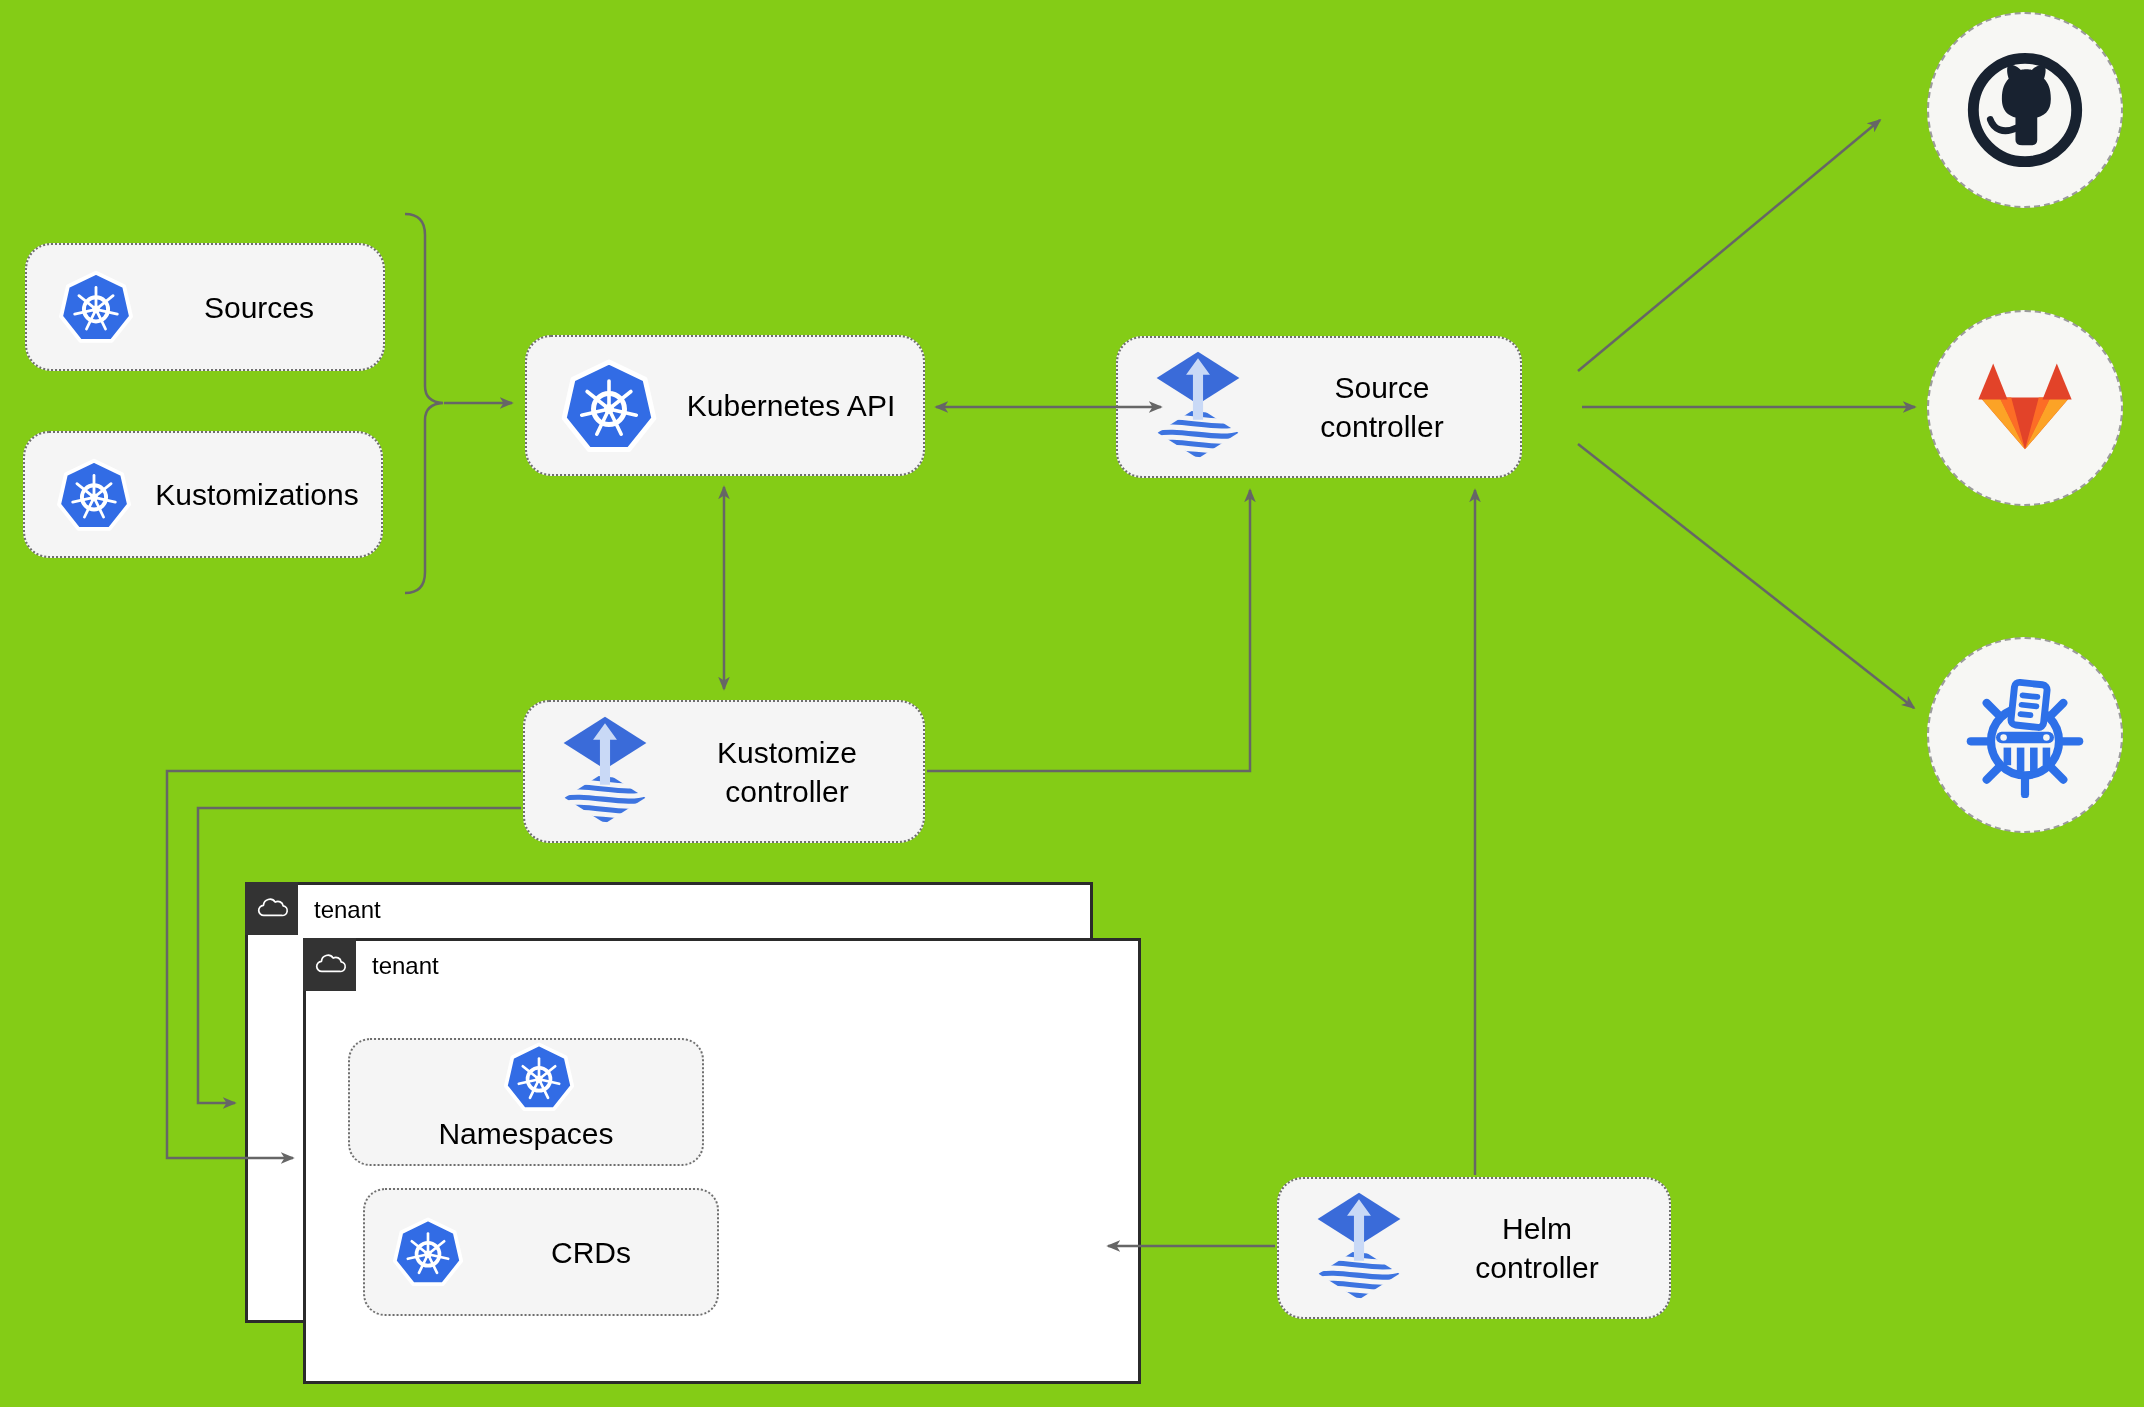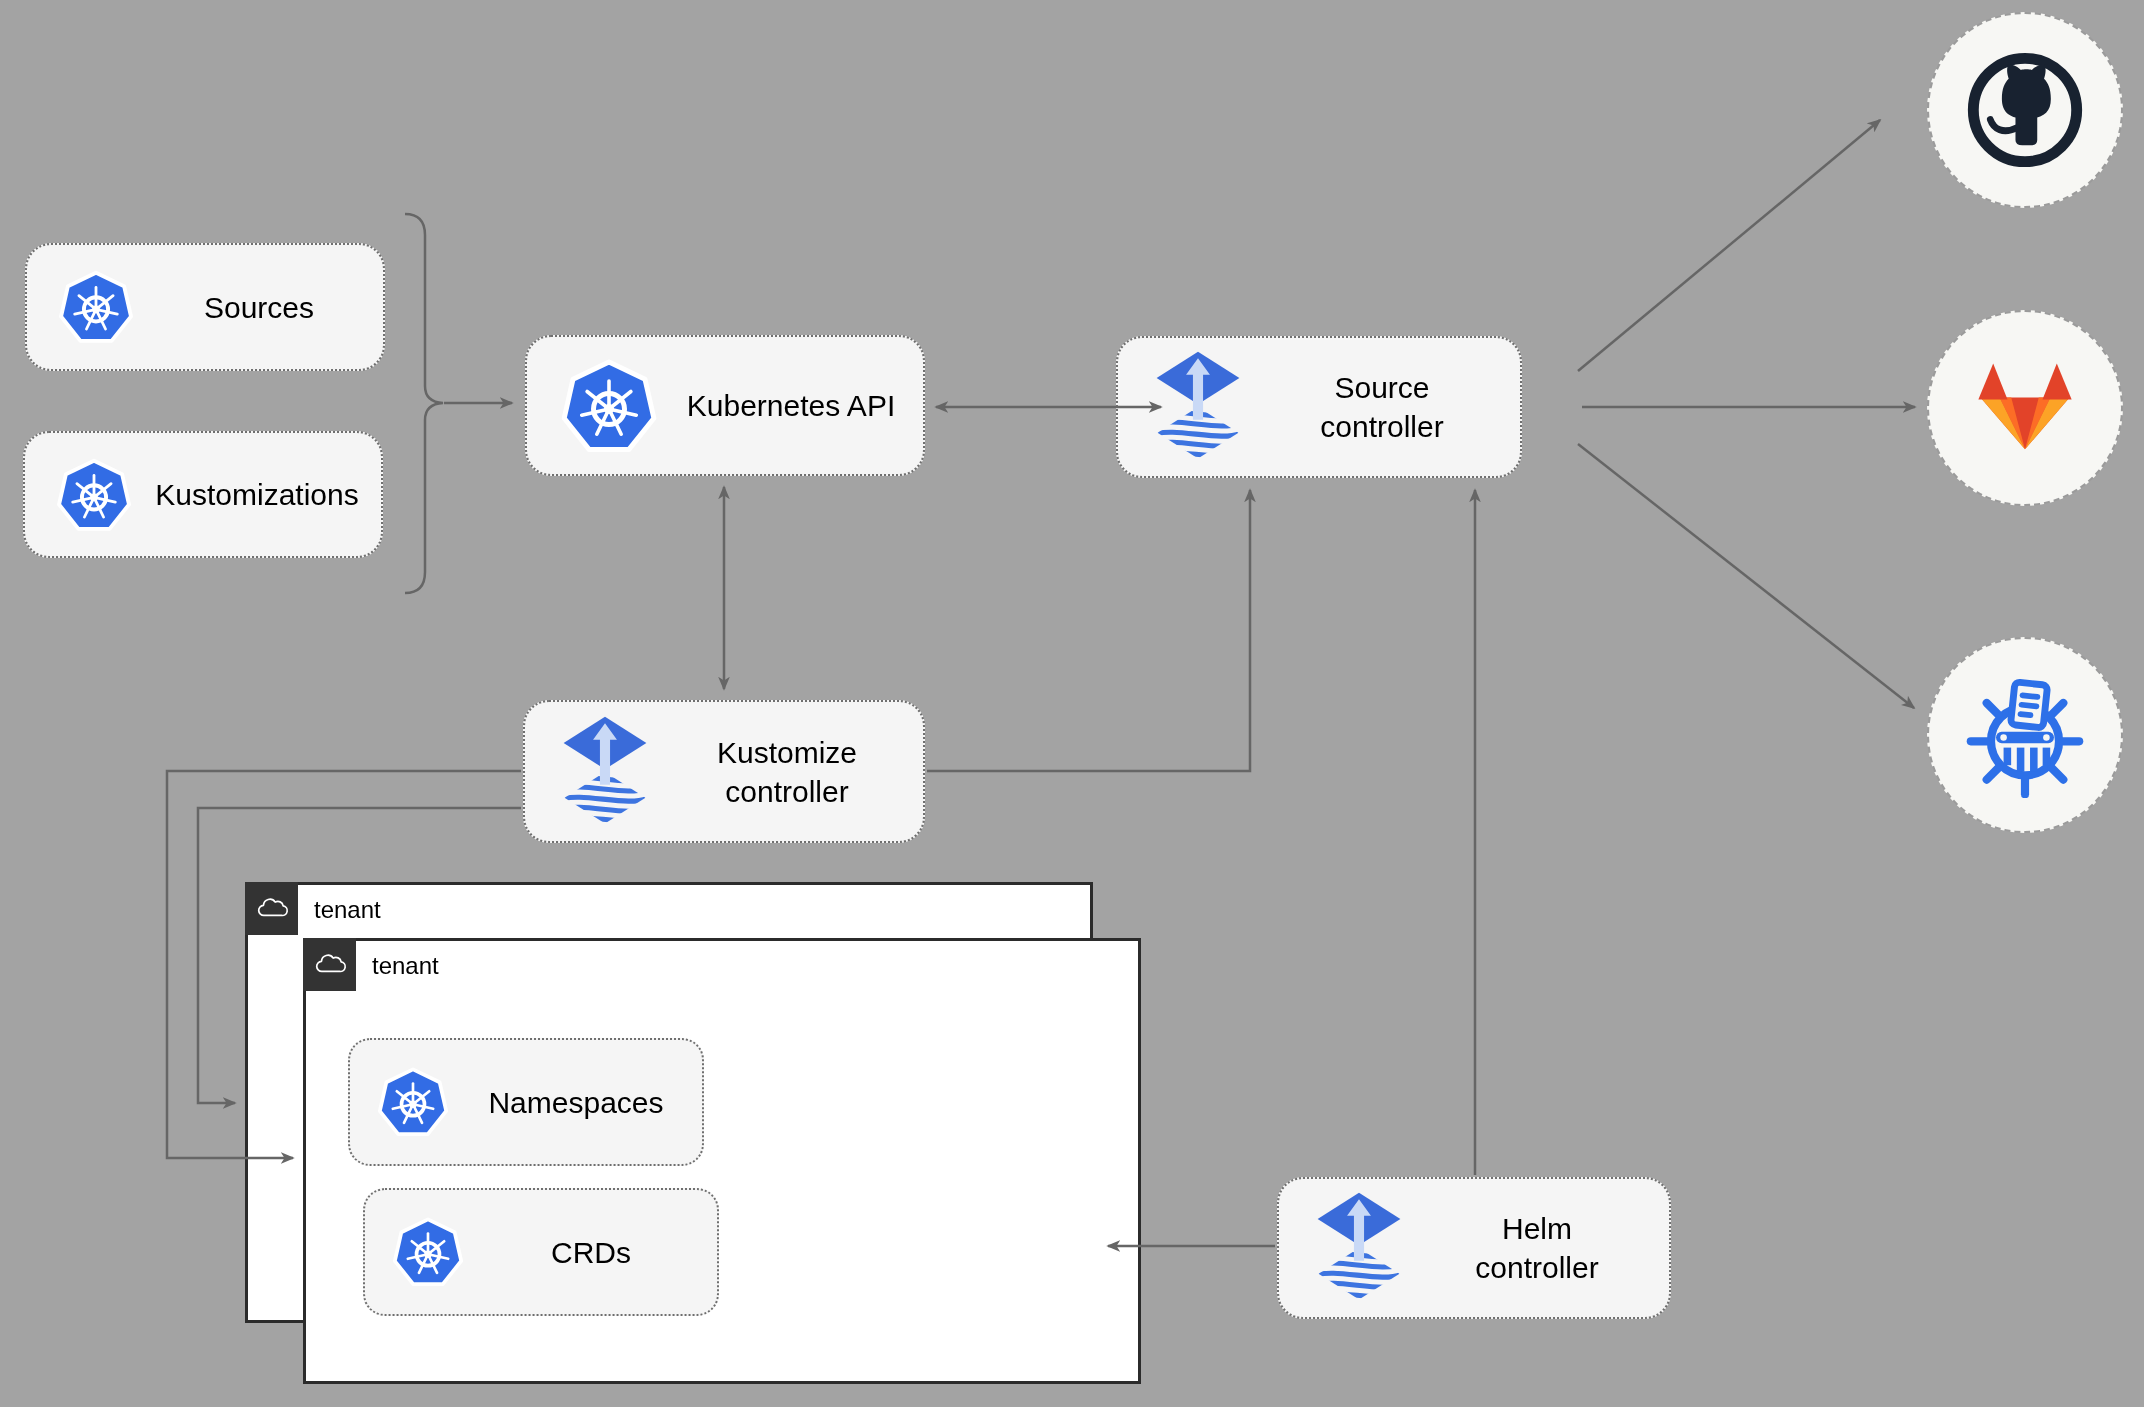--- a/index.html
+++ b/index.html
@@ -1,17 +1,17 @@
 <!DOCTYPE html>
 <html style="--kubernetes_blue: #326ce5; --flux_blue: #3a6bd9; --flux_stripe: #3d74e0; --flux_arrow_light: #c9d9f6; --helm_teal: #2e7e98; --github_dark: #182230; --gitlab_red: #e24329; --gitlab_orange: #fc6d26; --gitlab_amber: #fca326; --kustomize_blue: #2d70e8; --connector_gray: #666666; --node_fill: #f5f5f5; --node_border: #6f6f6f; --circle_fill: #f7f7f4; --circle_border: #9b9b9b; --tenant_border: #2b2b2b; --tenant_tab: #333333; --label_color: #000000;"><head>
 <meta charset="utf-8">
 <style>
   html,body{margin:0;padding:0;background:#fff;}
   .canvas{
-    position:relative;width:2144px;height:1407px;background:#a3a3a3;
+    position:relative;width:2144px;height:1407px;background:#84cc16;
     font-family:"Liberation Sans",sans-serif;color:var(--label_color,#000);
     overflow:hidden;
   }
   
   .node{
     position:absolute;display:flex;align-items:center;
     background:var(--node_fill,#f5f5f5);
     border:2.5px dotted var(--node_border,#6f6f6f);
     border-radius:26px;box-sizing:border-box;
   }
@@ -199,21 +199,21 @@
   </div>
 
   <div class="tenant" style="left:303px;top:938px;width:838px;height:446px;">
     <div class="tab">
       <svg style="width:34px;height:23px;">
           <use href="#i-cloud"></use>
         </svg>
     </div>
     <div class="tlabel">tenant</div>
 
-    <div class="node" style="left:42px;top:97px;width:356px;height:128px;border-radius:22px;">
+    <div class="node" style="left:42px;top:97px;width:356px;height:128px;border-radius:22px;flex-direction:column;">
       <svg class="ic" style="width:74px;height:74px;margin-left:26px;">
           <use href="#i-k8s"></use>
         </svg>
       <div class="lbl">Namespaces</div>
     </div>
 
 
     <div class="node" style="left:57px;top:247px;width:356px;height:128px;border-radius:22px;">
       <svg class="ic" style="width:74px;height:74px;margin-left:26px;">
           <use href="#i-k8s"></use>

